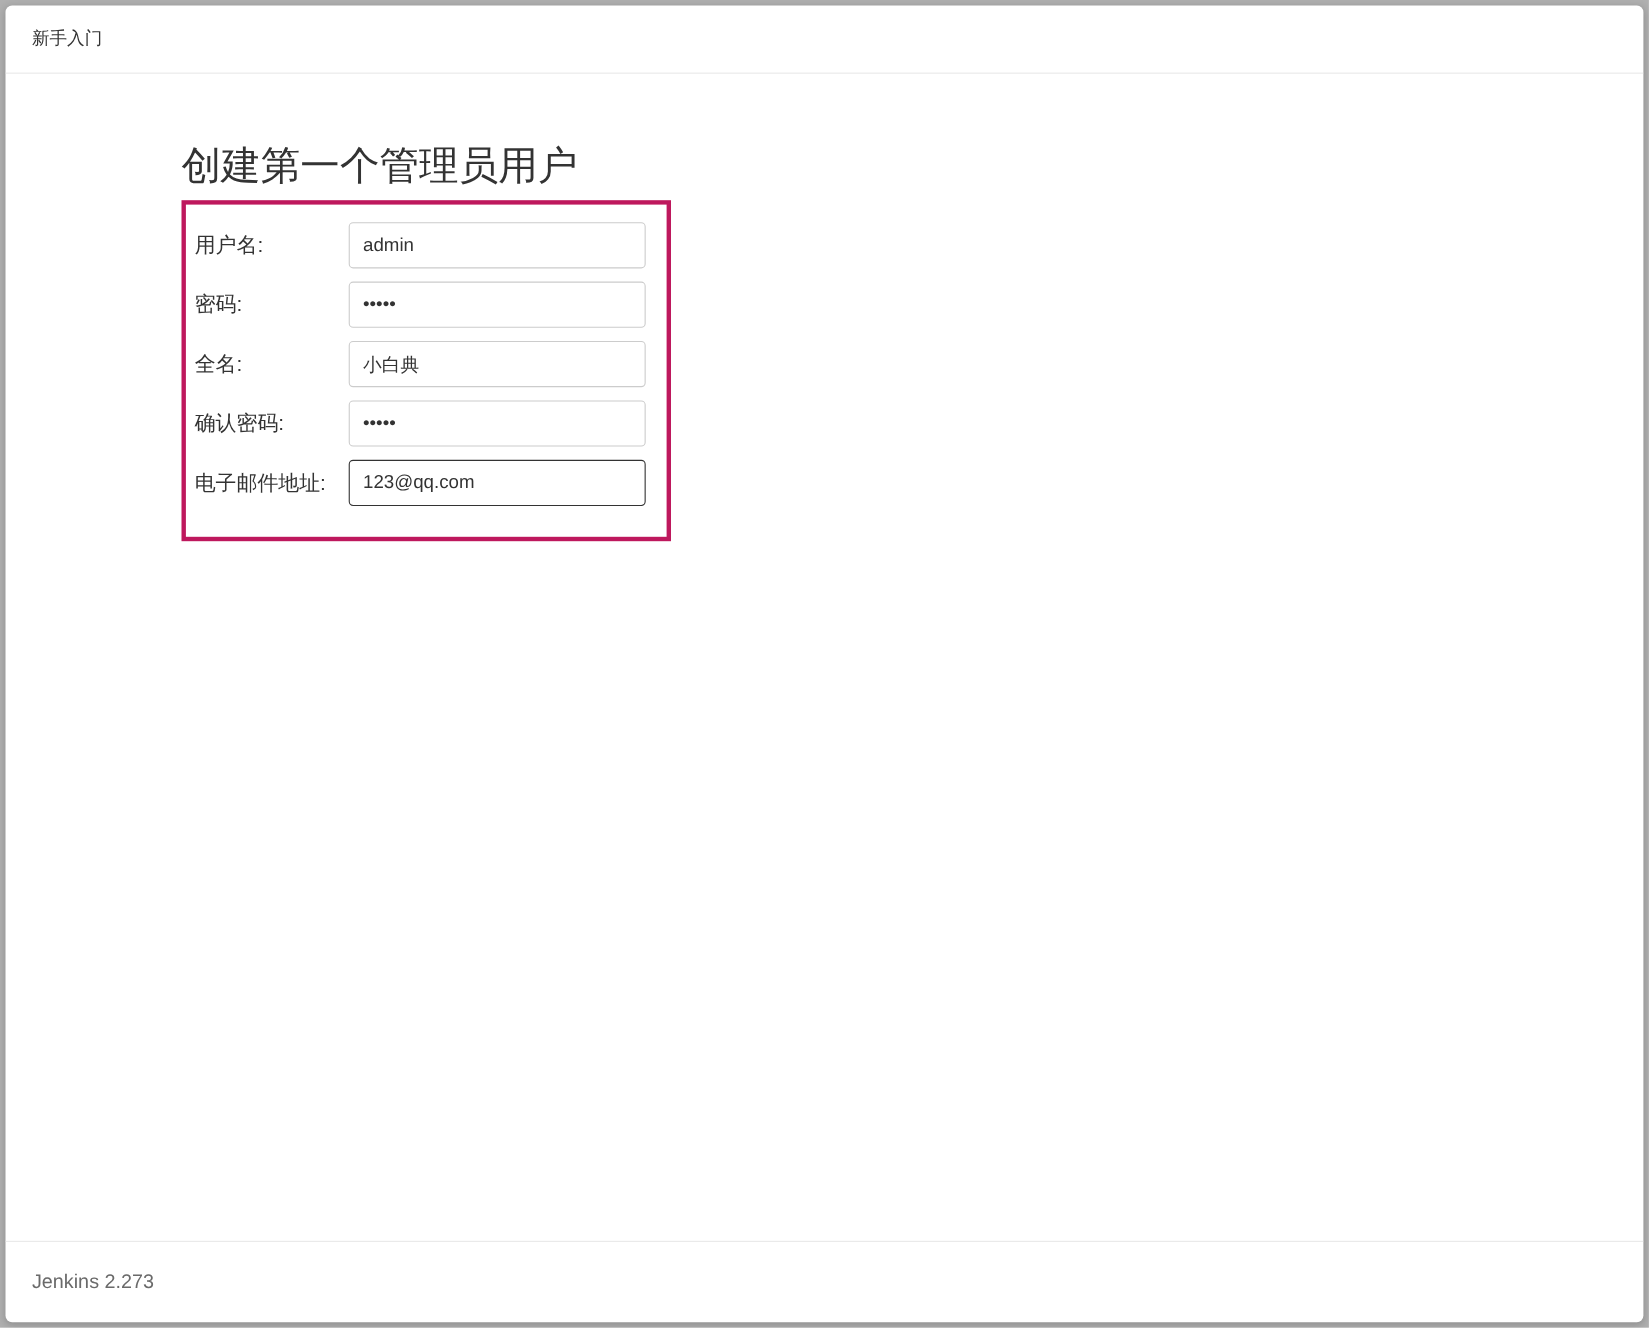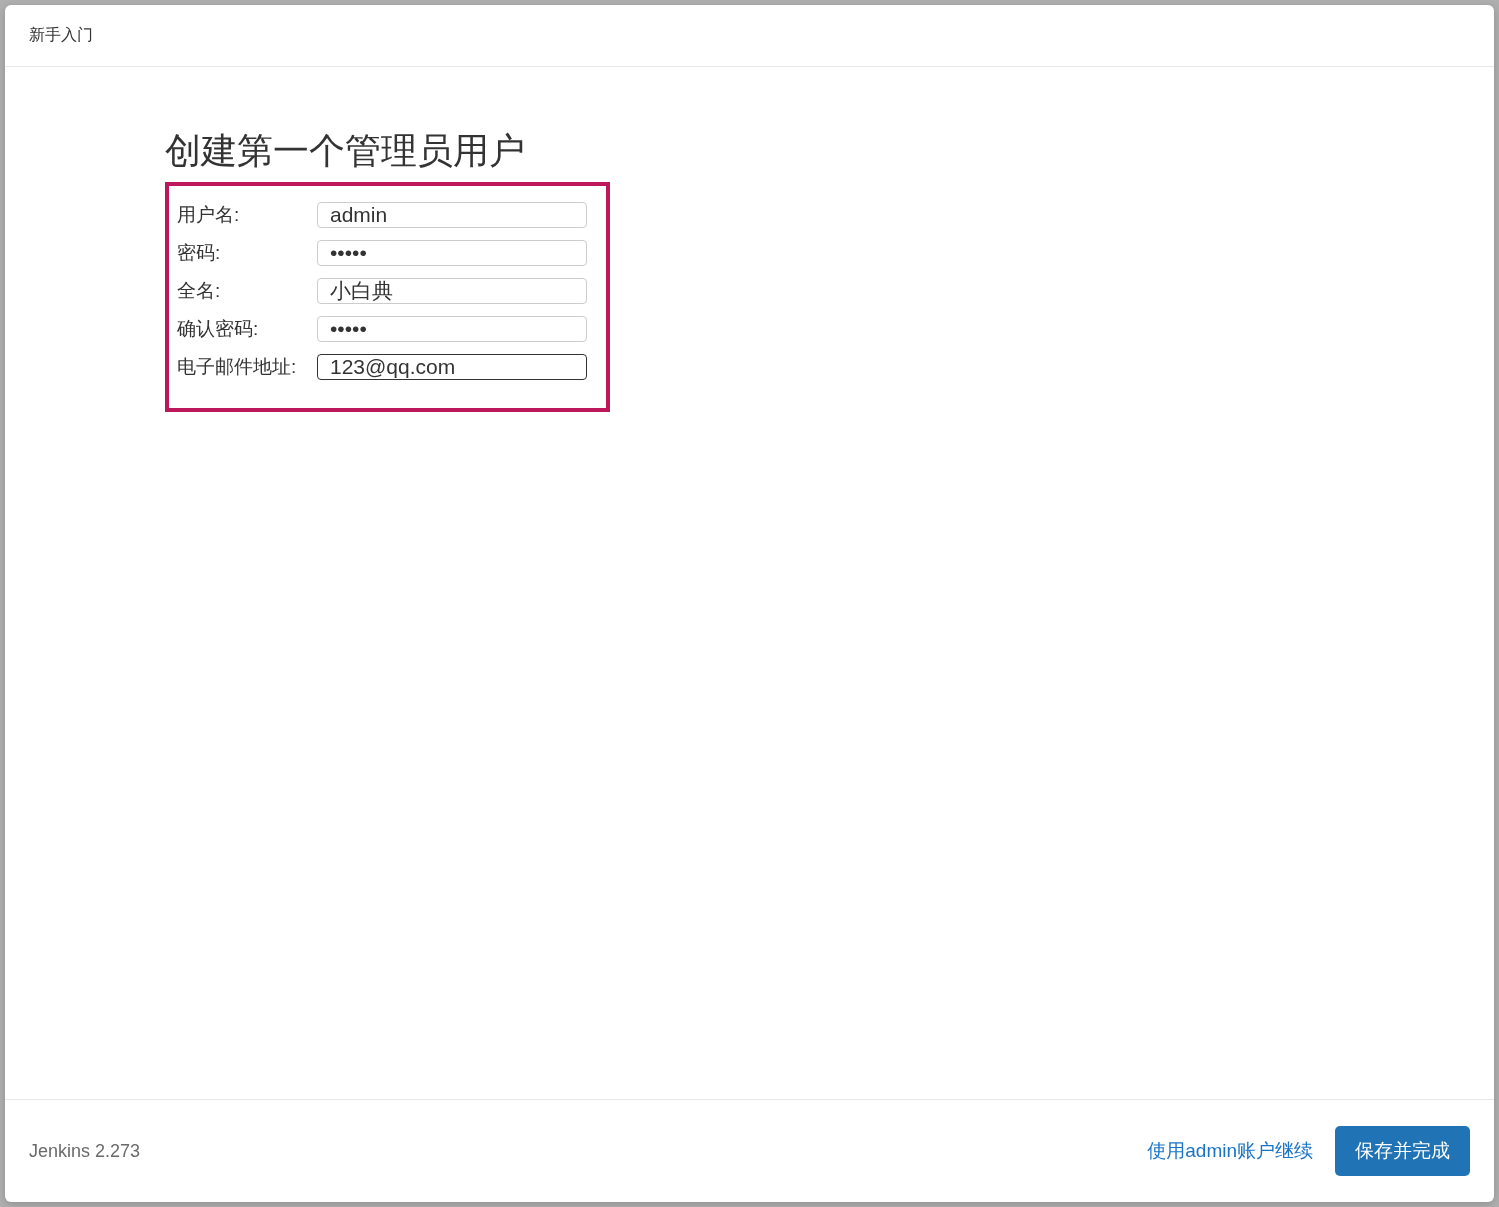--- a/index.html
+++ b/index.html
@@ -57,24 +57,24 @@
       margin-top: 6px;
     }
     .form-label {
       width: 140px;
       font-size: 19px;
       color: #333;
       padding-right: 4px;
     }
     .form-input {
       width: 270px;
-      height: 26px;
+      height: 42px;
       border: 1px solid #ccc;
       border-radius: 4px;
-      font-size: 21px;
+      font-size: 17px;
       padding: 0 12px;
       color: #333;
       outline: none;
       background: #fff;
     }
     .form-input.focused {
       border: 1.5px solid #333;
     }
     .modal-footer {
       border-top: 1px solid #e8e8e8;
@@ -145,18 +145,14 @@
       <div class="form-row">
         <div class="form-label">电子邮件地址:</div>
         <input class="form-input focused" type="text" value="123@qq.com" style="">
       </div>
 
     </div>
   </div>
 
   <div class="modal-footer">
     <div class="version-label">Jenkins 2.273</div>
-    <div class="footer-actions">
-      <button class="link-button">使用admin账户继续</button>
-      <button class="primary-button">保存并完成</button>
-    </div>
   </div>
 </div>
 
 </body></html>

